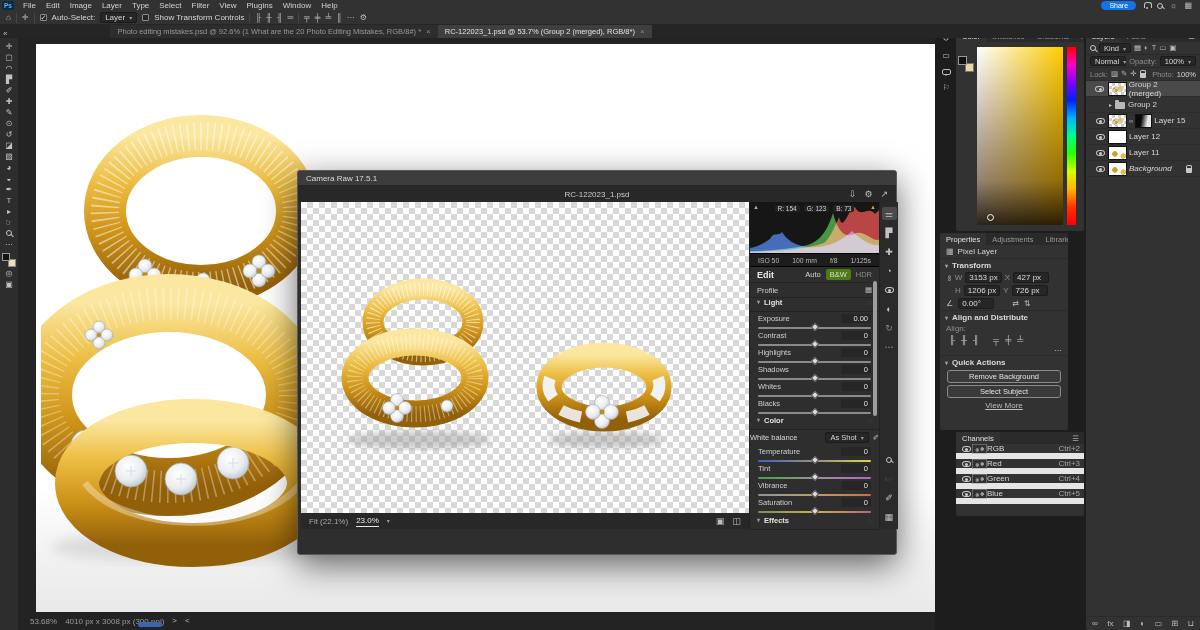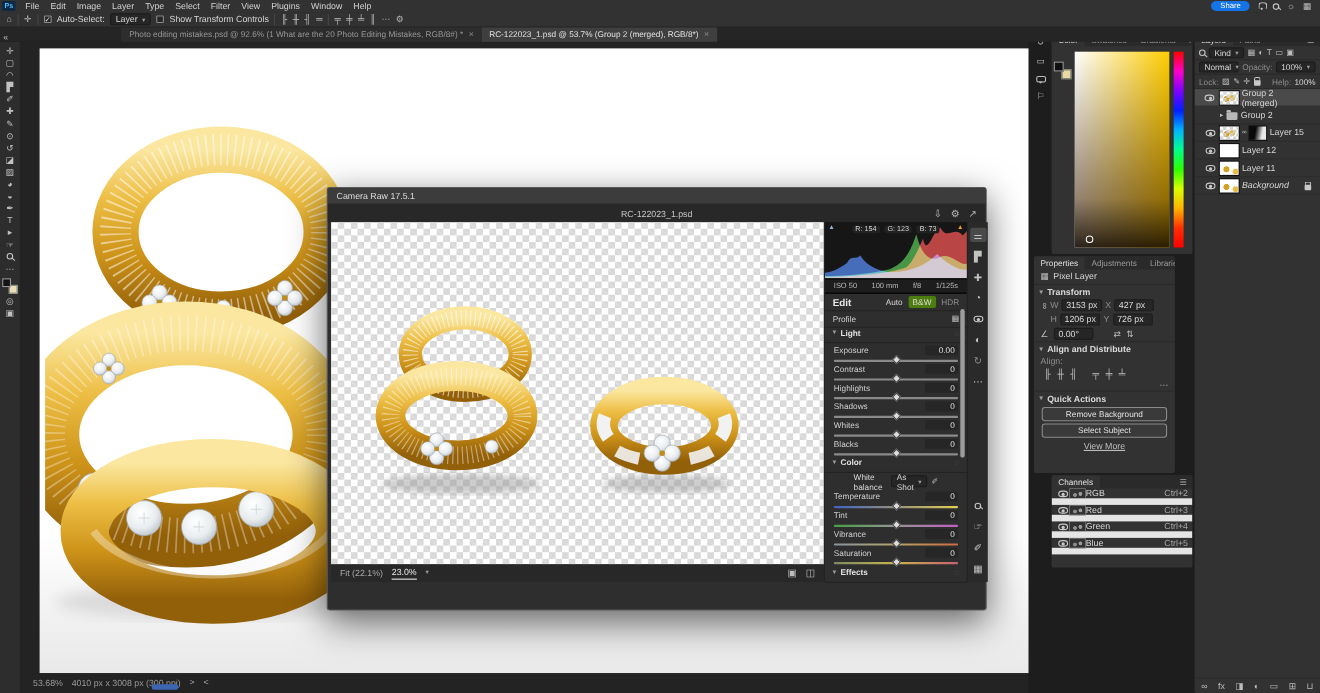--- a/index.html
+++ b/index.html
@@ -119,21 +119,21 @@
   .slider{padding:2px 8px 0 8px;height:17px}
   .slider .top{display:flex;align-items:center;justify-content:space-between}
   .slider .lbl{color:#cfcfcf}
   .slider .val{background:#262626;border-radius:2px;min-width:30px;text-align:right;padding:0 3px;color:#e0e0e0}
   .trk{position:relative;height:2px;background:#8a8a8a;margin-top:4px;border-radius:1px}
   .trk i{position:absolute;left:50%;top:-3px;width:6px;height:6px;background:#dcdcdc;border:1px solid #444;transform:translateX(-50%) rotate(45deg)}
   .trk.temp{background:linear-gradient(90deg,#3f62c2,#96917c,#e3d052)}
   .trk.tint{background:linear-gradient(90deg,#46a046,#969696,#c45ec4)}
   .trk.vib{background:linear-gradient(90deg,#8795a0,#b5a468,#cf6b3f)}
   .trk.sat{background:linear-gradient(90deg,#7d8a66,#c9b44e,#c95f72)}
-  #cr-wbrow{display:flex;align-items:center;gap:4px;padding:2px 26px;height:15px}
+  #cr-wbrow{display:flex;align-items:center;gap:4px;padding:2px 0;height:15px}
   #cr-scroll{position:absolute;left:575px;top:110px;width:4px;height:135px;background:#9d9d9d;border-radius:2px;z-index:5}
   #cr-tools{position:absolute;left:581px;top:31px;width:19px;height:327px;background:#2a2a2a;border-left:1px solid #222;display:flex;flex-direction:column;align-items:center;gap:6px;padding-top:5px;font-size:9px;color:#c2c2c2}
   #cr-tools .tl{width:15px;height:13px;display:flex;align-items:center;justify-content:center;border-radius:2px}
   #cr-tools .tl.on{background:#4a4a4a}
   #cr-tools .grp-bottom{margin-top:auto;display:flex;flex-direction:column;gap:6px;align-items:center;padding-bottom:6px}
   #cr-footer{position:absolute;left:0;top:358px;width:100%;height:26px;background:#2b2b2b;border-top:1px solid #1f1f1f;display:flex;align-items:center;justify-content:flex-end;gap:14px;padding-right:14px}
   #cr-ok{border:1px solid #9a9a9a;border-radius:9px;padding:2px 12px;color:#e6e6e6;background:transparent;font-size:8px}
   #cr-cancel{color:#d2d2d2;font-size:8px}
 </style>
 </head>
@@ -460,21 +460,21 @@
       <span class="dd" style="height:10px;min-width:36px">Normal</span>
       <span class="dim">Opacity:</span>
       <span class="dd" style="height:10px">100%</span>
     </div>
     <div class="lrow-ctl">
       <span class="dim">Lock:</span>
       <span class="ico">▨</span>
       <span class="ico">✎</span>
       <span class="ico">✛</span>
       <span class="lock"></span>
-      <span class="dim" style="margin-left:auto">Help:</span>
+      <span class="dim" style="margin-left:auto">Photo:</span>
       <span>100%</span>
     </div>
     <div class="lrow sel">
       <span class="eyebox">
           <span class="eye"></span>
         </span>
       <span class="lthumb"></span>
       <span>Group 2 (merged)</span>
     </div>
     <div class="lrow">

